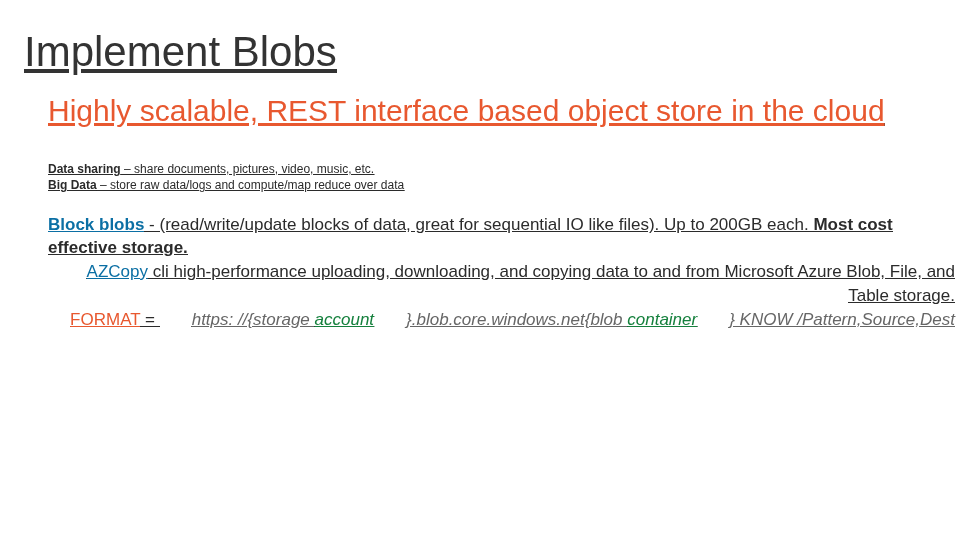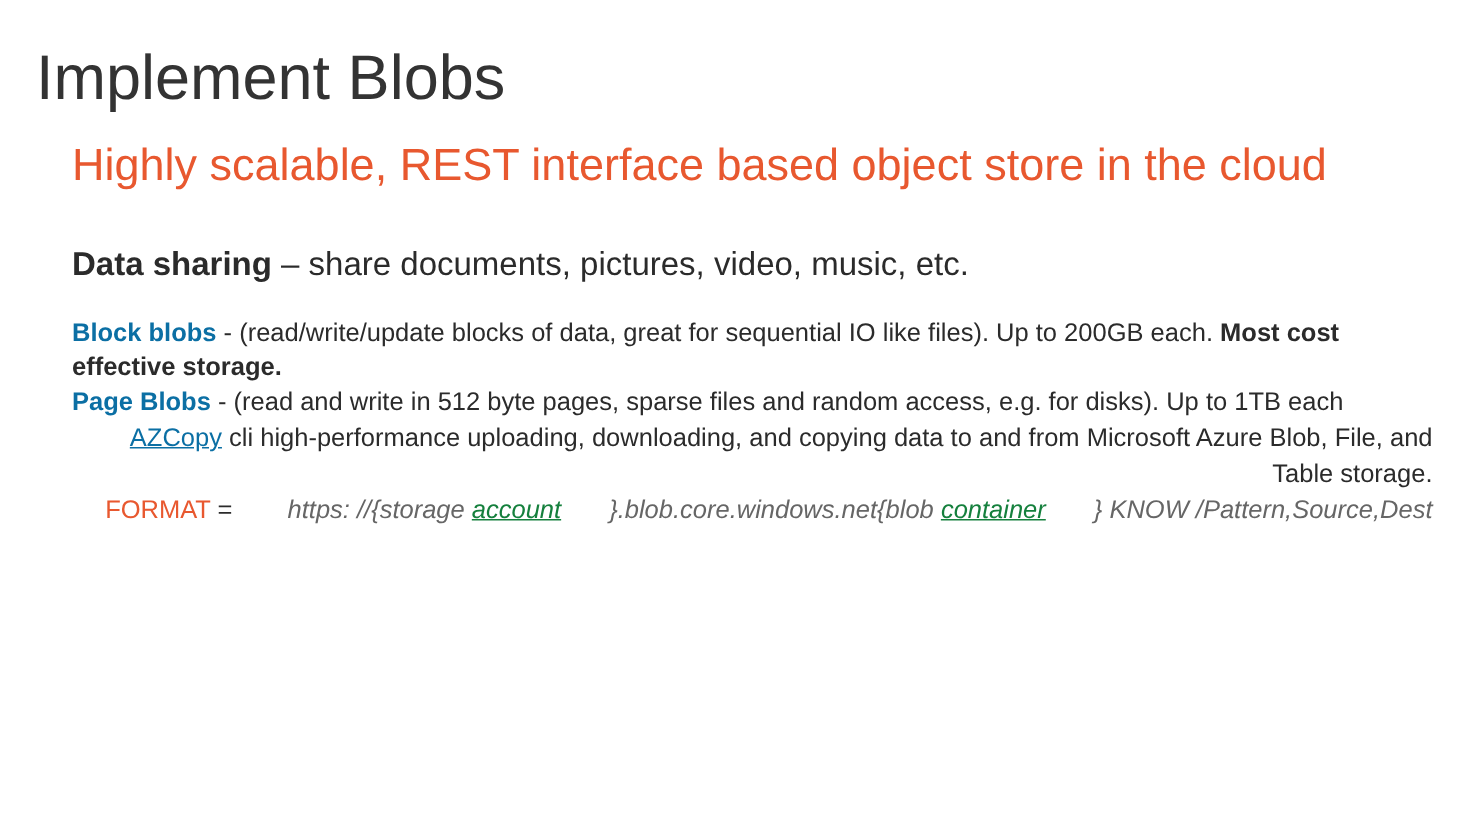--- a/index.html
+++ b/index.html
@@ -1,19 +1,19 @@
 <!DOCTYPE html>
 <html><head>
   <meta charset="utf-8">
   <style>
-    * { margin: 0; padding: 0; box-sizing: border-box; }
+    * { margin: 0; padding: 0; box-sizing: border-box; text-decoration: underline; }
     body { width: 979px; height: 551px; background: #fff; font-family: "Segoe UI", Arial, sans-serif; padding: 28px 24px 0 24px; color: #2b2b2b; }
     .title { font-size: 42px; font-weight: 300; color: #333; margin-bottom: 18px; }
     .subtitle { font-size: 30px; font-weight: 300; color: #e8582f; margin-left: 24px; line-height: 1.15; margin-bottom: 32px; }
-    .section { margin-left: 24px; margin-bottom: 20px; font-size: 22px; line-height: 1.4; }
+    .section { margin-left: 24px; margin-bottom: 20px; font-size: 12px; line-height: 1.4; }
     .section .bold { font-weight: 600; }
     .section2 { margin-left: 24px; font-size: 17px; line-height: 1.35; }
     .section3 { margin-left: 24px; font-size: 17px; line-height: 1.4; text-align: right; }
     .blue-bold { color: #0b6fa4; font-weight: 600; }
     .blue-link { color: #0b6fa4; text-decoration: underline; }
     .orange { color: #e8582f; }
     .italic { font-style: italic; color: #666; margin-left: 32px; }
     .italic-u { font-style: italic; color: #15803d; text-decoration: underline; margin-top: 12px; }
     .bold { font-weight: 600; }
   </style>
@@ -21,28 +21,28 @@
 <body>
 
 <h1 class="title">Implement Blobs</h1>
 
 <h2 class="subtitle">Highly scalable, REST interface based object store in the cloud</h2>
 
 <div class="section">
   <div>
     <span class="bold">Data sharing</span><span> – share documents, pictures, video, music, etc.</span>
   </div>
+  <div>
+    <span class="bold">Big Data</span><span> – store raw data/logs and compute/map reduce over data</span>
+  </div>
 </div>
 
 <div class="section2">
   <div>
     <span class="blue-bold">Block blobs</span><span> -  (read/write/update blocks of data, great for sequential IO like files). Up to 200GB each. </span><span class="bold">Most cost effective storage.</span>
-  </div>
-  <div>
-    <span class="blue-bold">Page Blobs</span><span> - (read and write in 512 byte pages, sparse files and random access, e.g. for disks). Up to 1TB each</span>
   </div>
 </div>
 
 <div class="section3">
   <div>
     <span class="blue-link">AZCopy</span><span> cli  high-performance uploading, downloading, and copying data to and from Microsoft Azure Blob, File, and Table storage.</span>
   </div>
   <div>
     <span class="orange">FORMAT</span><span> = </span><span class="italic">https: //{storage </span><span class="italic-u">account</span><span class="italic">}.blob.core.windows.net{blob </span><span class="italic-u">container</span><span class="italic">} KNOW /Pattern,Source,Dest</span>
   </div>

